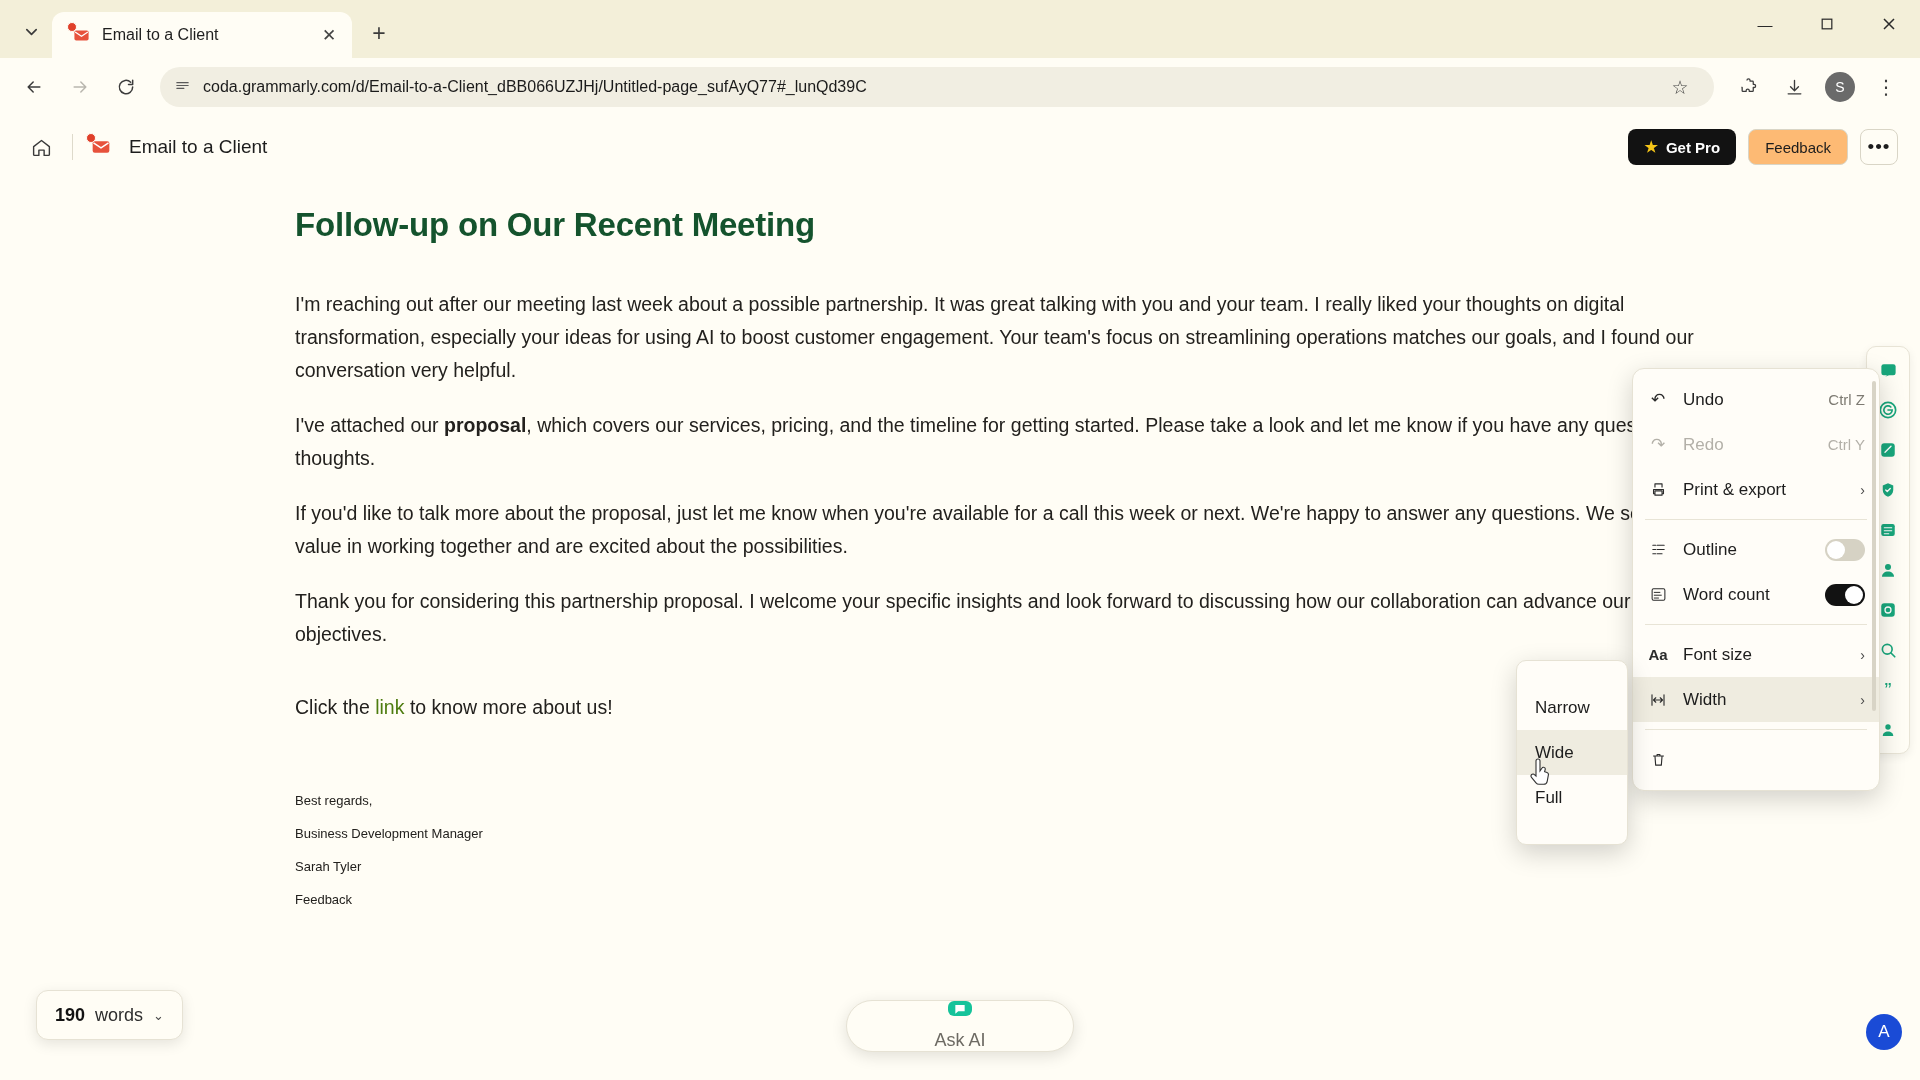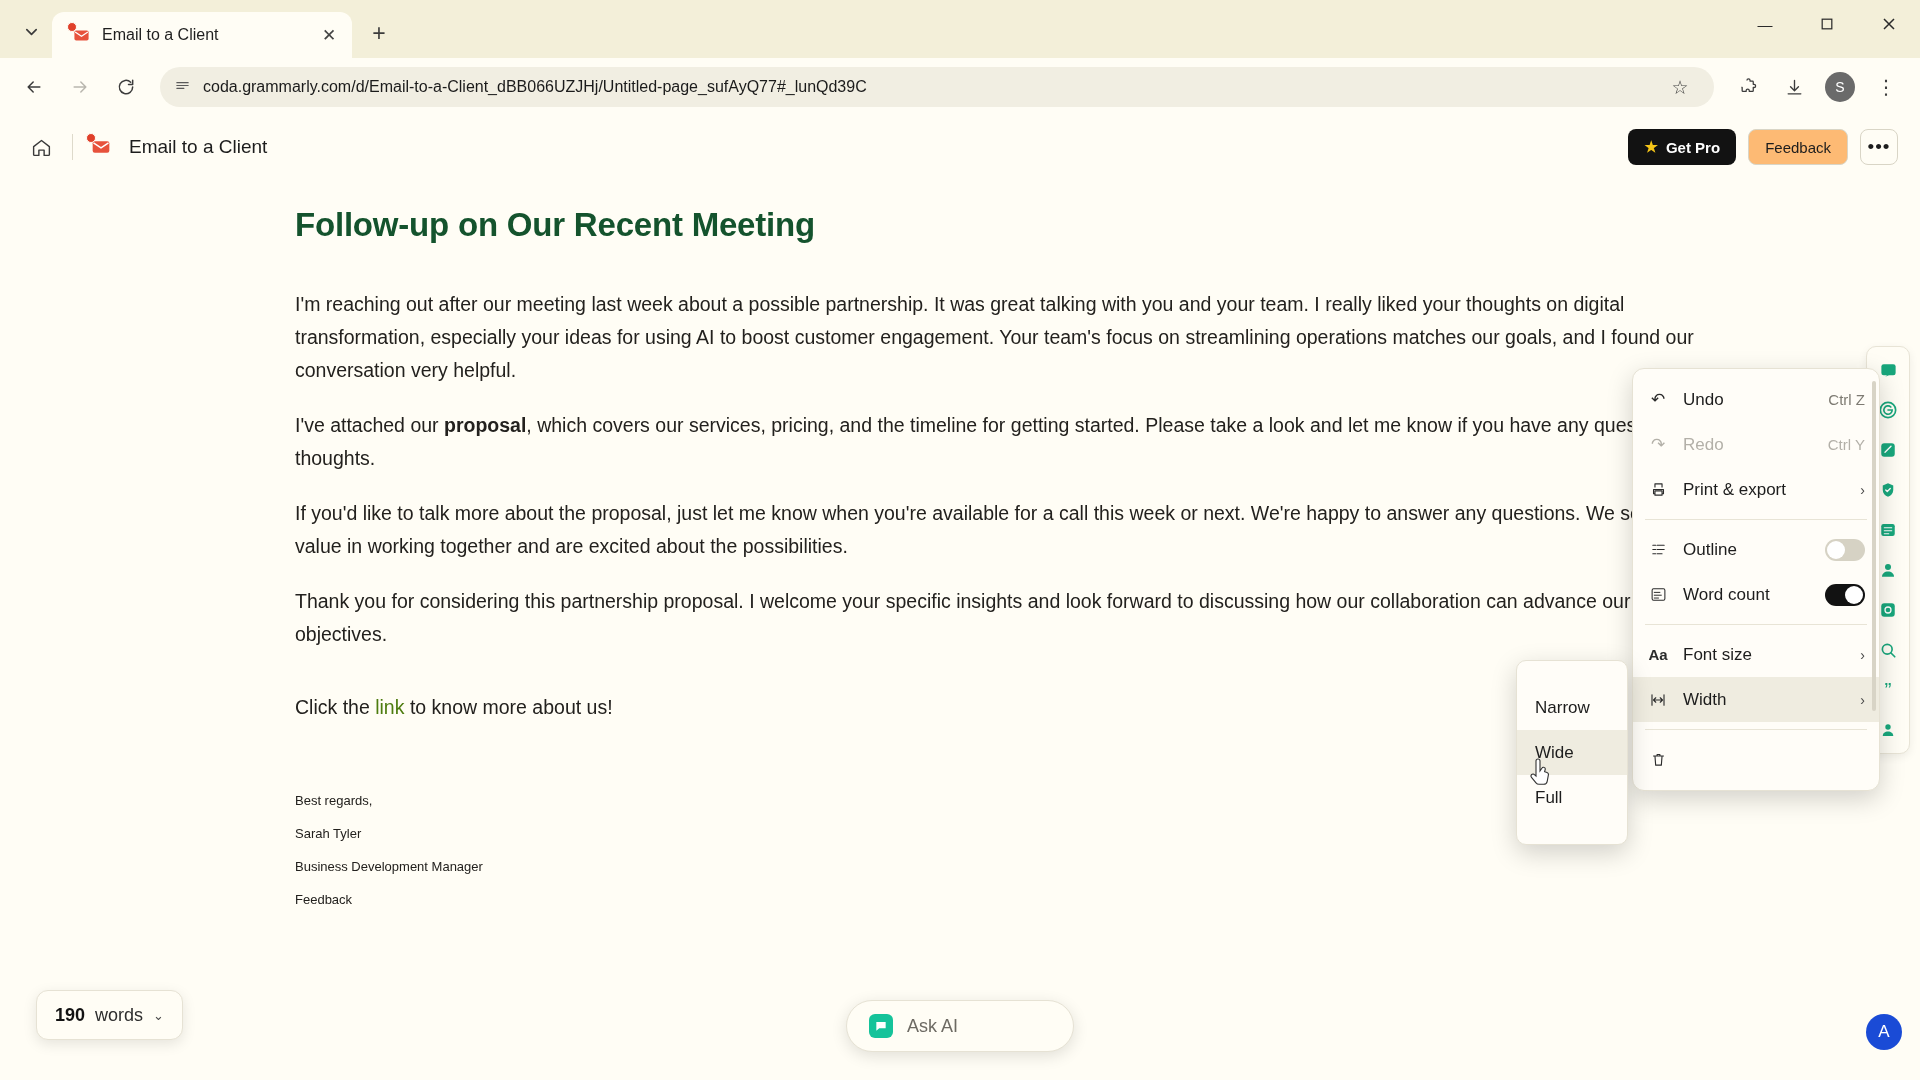--- a/index.html
+++ b/index.html
@@ -199,20 +199,21 @@
     position: absolute;
     left: 50%; transform: translateX(-50%);
     bottom: 28px;
     height: 52px; width: 228px;
     border-radius: 26px;
     background: #fffdf5;
     border: 1px solid #e6e2d4;
     box-shadow: 0 4px 16px rgba(0,0,0,.12);
     display: flex; align-items: center; gap: 14px;
     padding: 0 22px;
+    flex-direction: column;
   }
   .askai .glyph {
     width: 24px; height: 24px; border-radius: 6px;
     background: #15c39a; color: #fff;
     display: flex; align-items: center; justify-content: center;
     font-size: 14px;
   }
   .askai .txt { font-size: 18px; color: #6d6a63; }
 
   
@@ -420,22 +421,22 @@
         <p>
           <span>I've attached our </span><b>proposal</b><span>, which covers our services, pricing, and the timeline for getting started. Please take a look and let me know if you have any questions or thoughts.</span>
         </p>
         <p>If you'd like to talk more about the proposal, just let me know when you're available for a call this week or next. We're happy to answer any questions. We see a lot of value in working together and are excited about the possibilities.</p>
         <p>Thank you for considering this partnership proposal. I welcome your specific insights and look forward to discussing how our collaboration can advance our mutual objectives.</p>
         <p class="spaced">
           <span>Click the </span><a class="link" href="#">link</a><span> to know more about us!</span>
         </p>
         <div style="height:38px;"></div>
         <div class="sig-line">Best regards,</div>
+        <div class="sig-line">Business Development Manager</div>
         <div class="sig-line">Sarah Tyler</div>
-        <div class="sig-line">Business Development Manager</div>
         <div class="sig-line">Feedback</div>
       </div>
 
       <div class="wordcount">
         <span class="num">190</span>
         <span class="lbl">words</span>
         <span class="chev">⌄</span>
       </div>
 
       <div class="askai">

